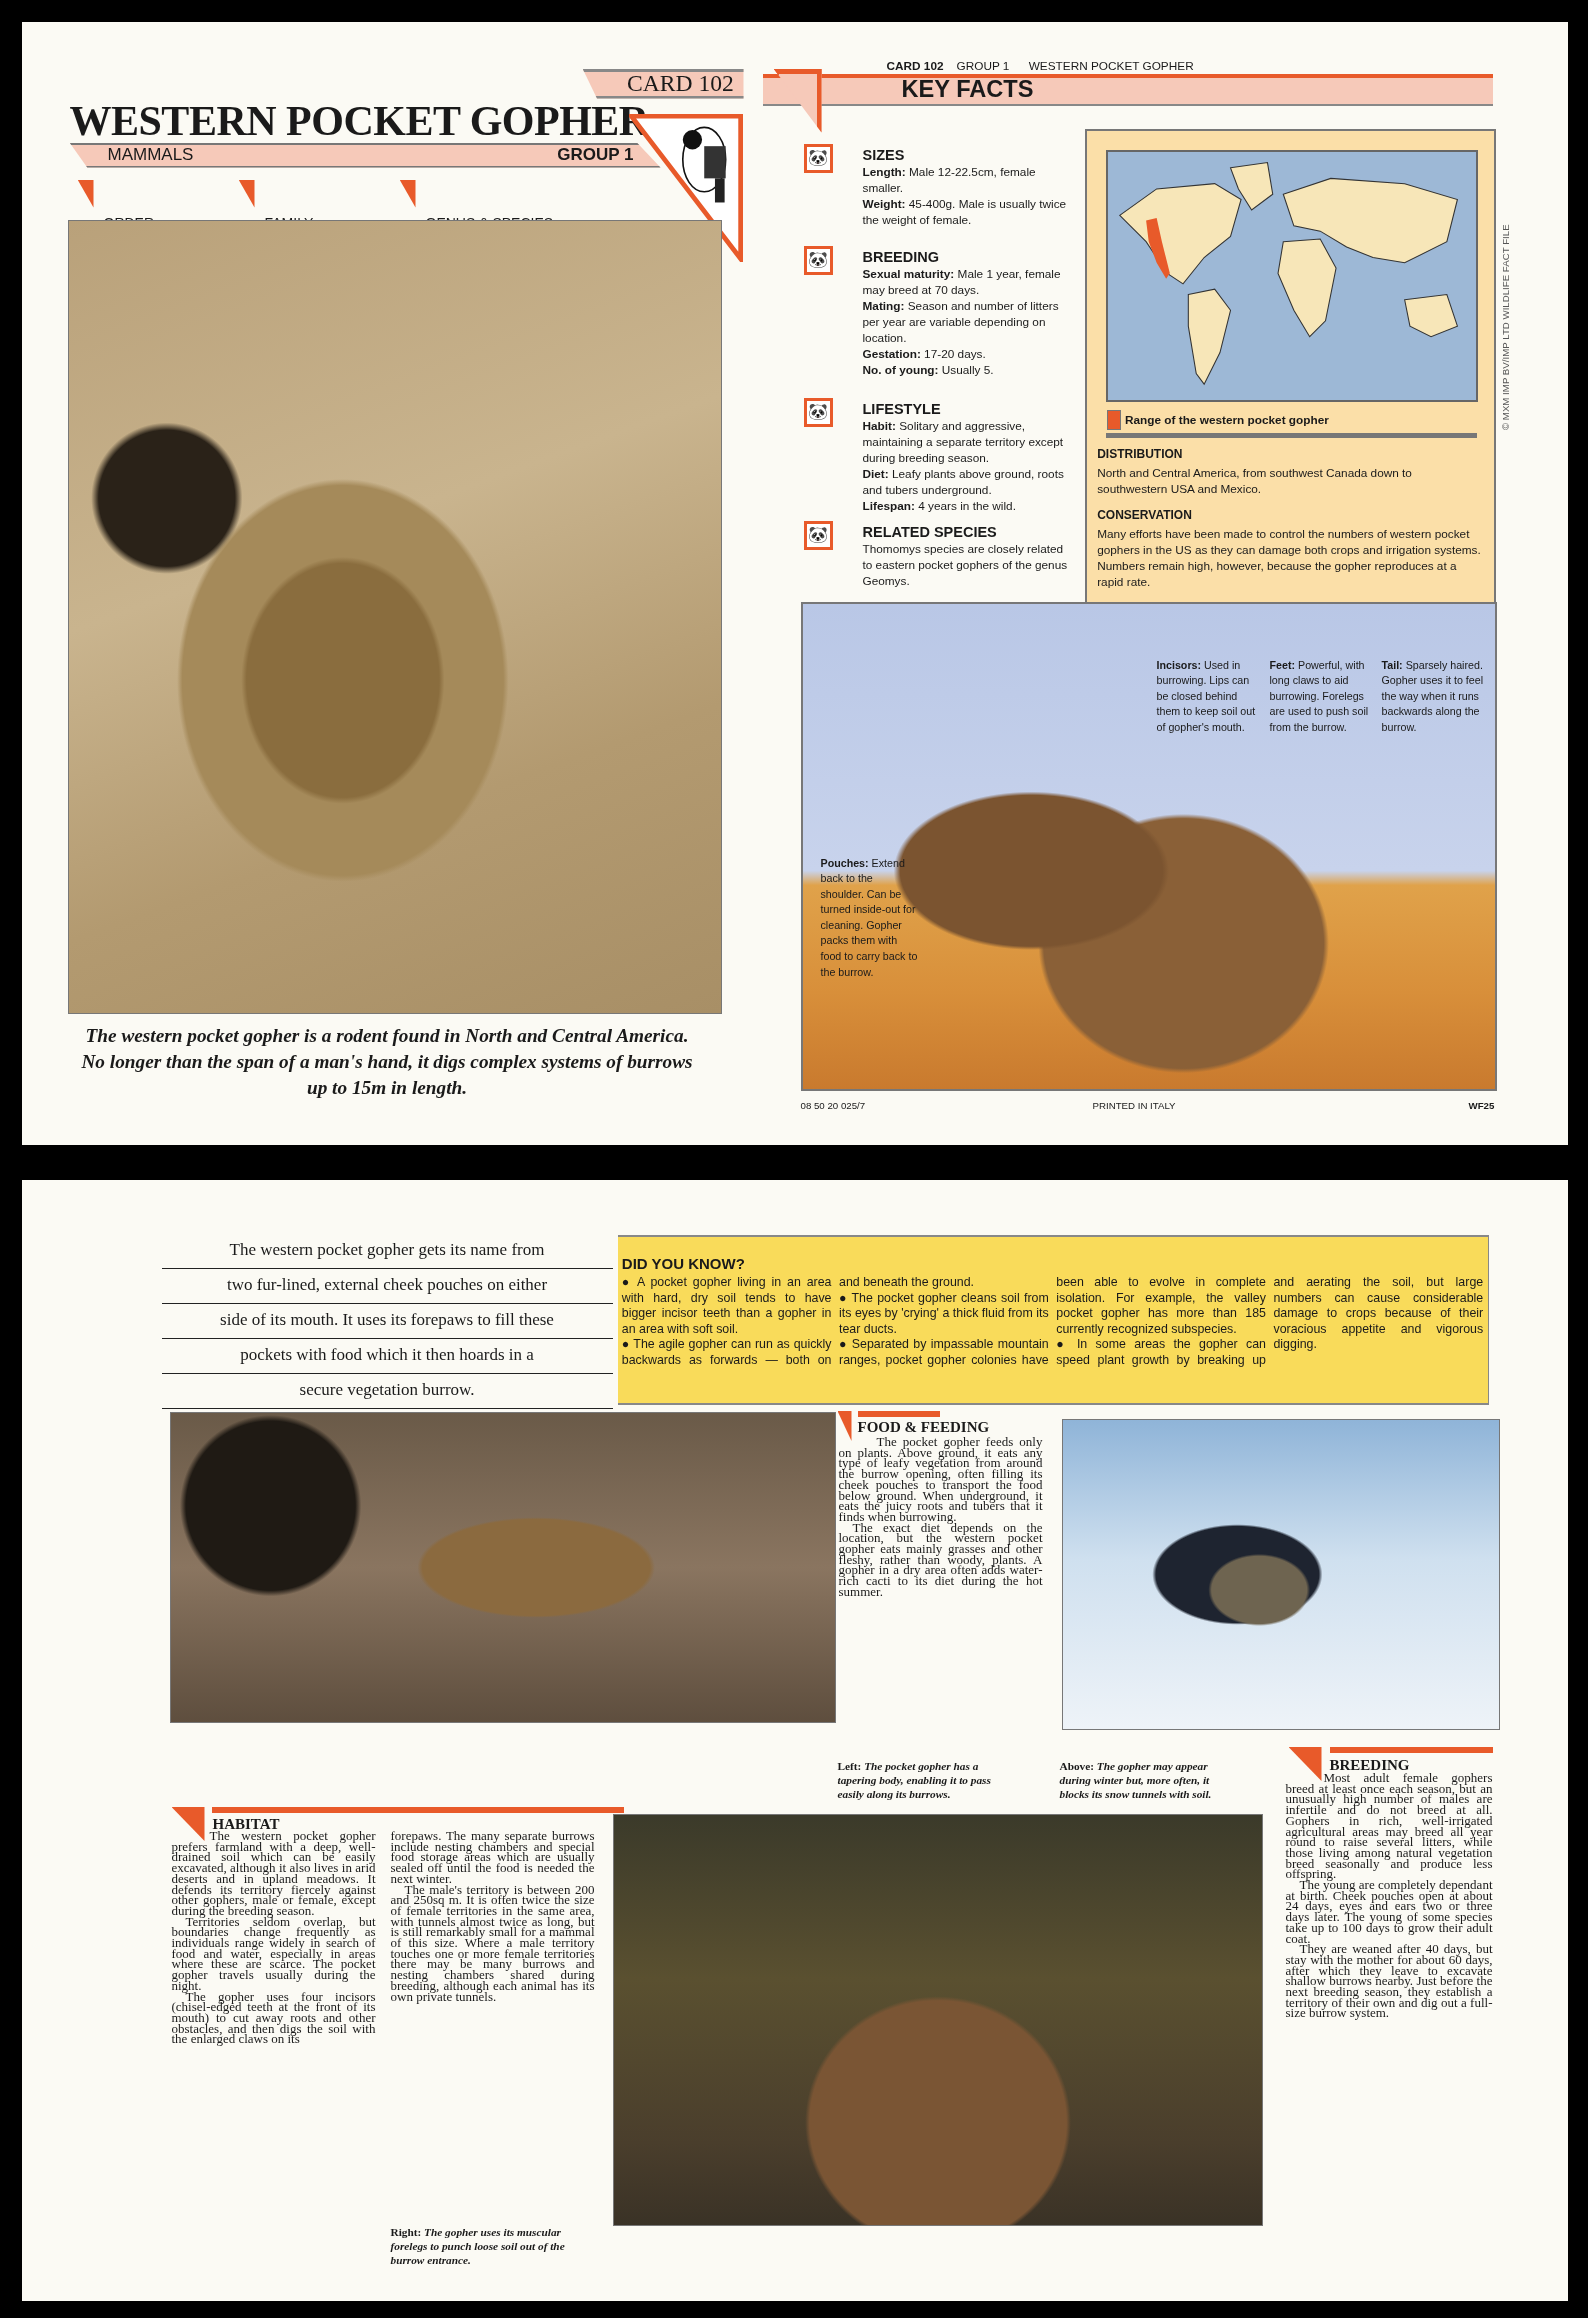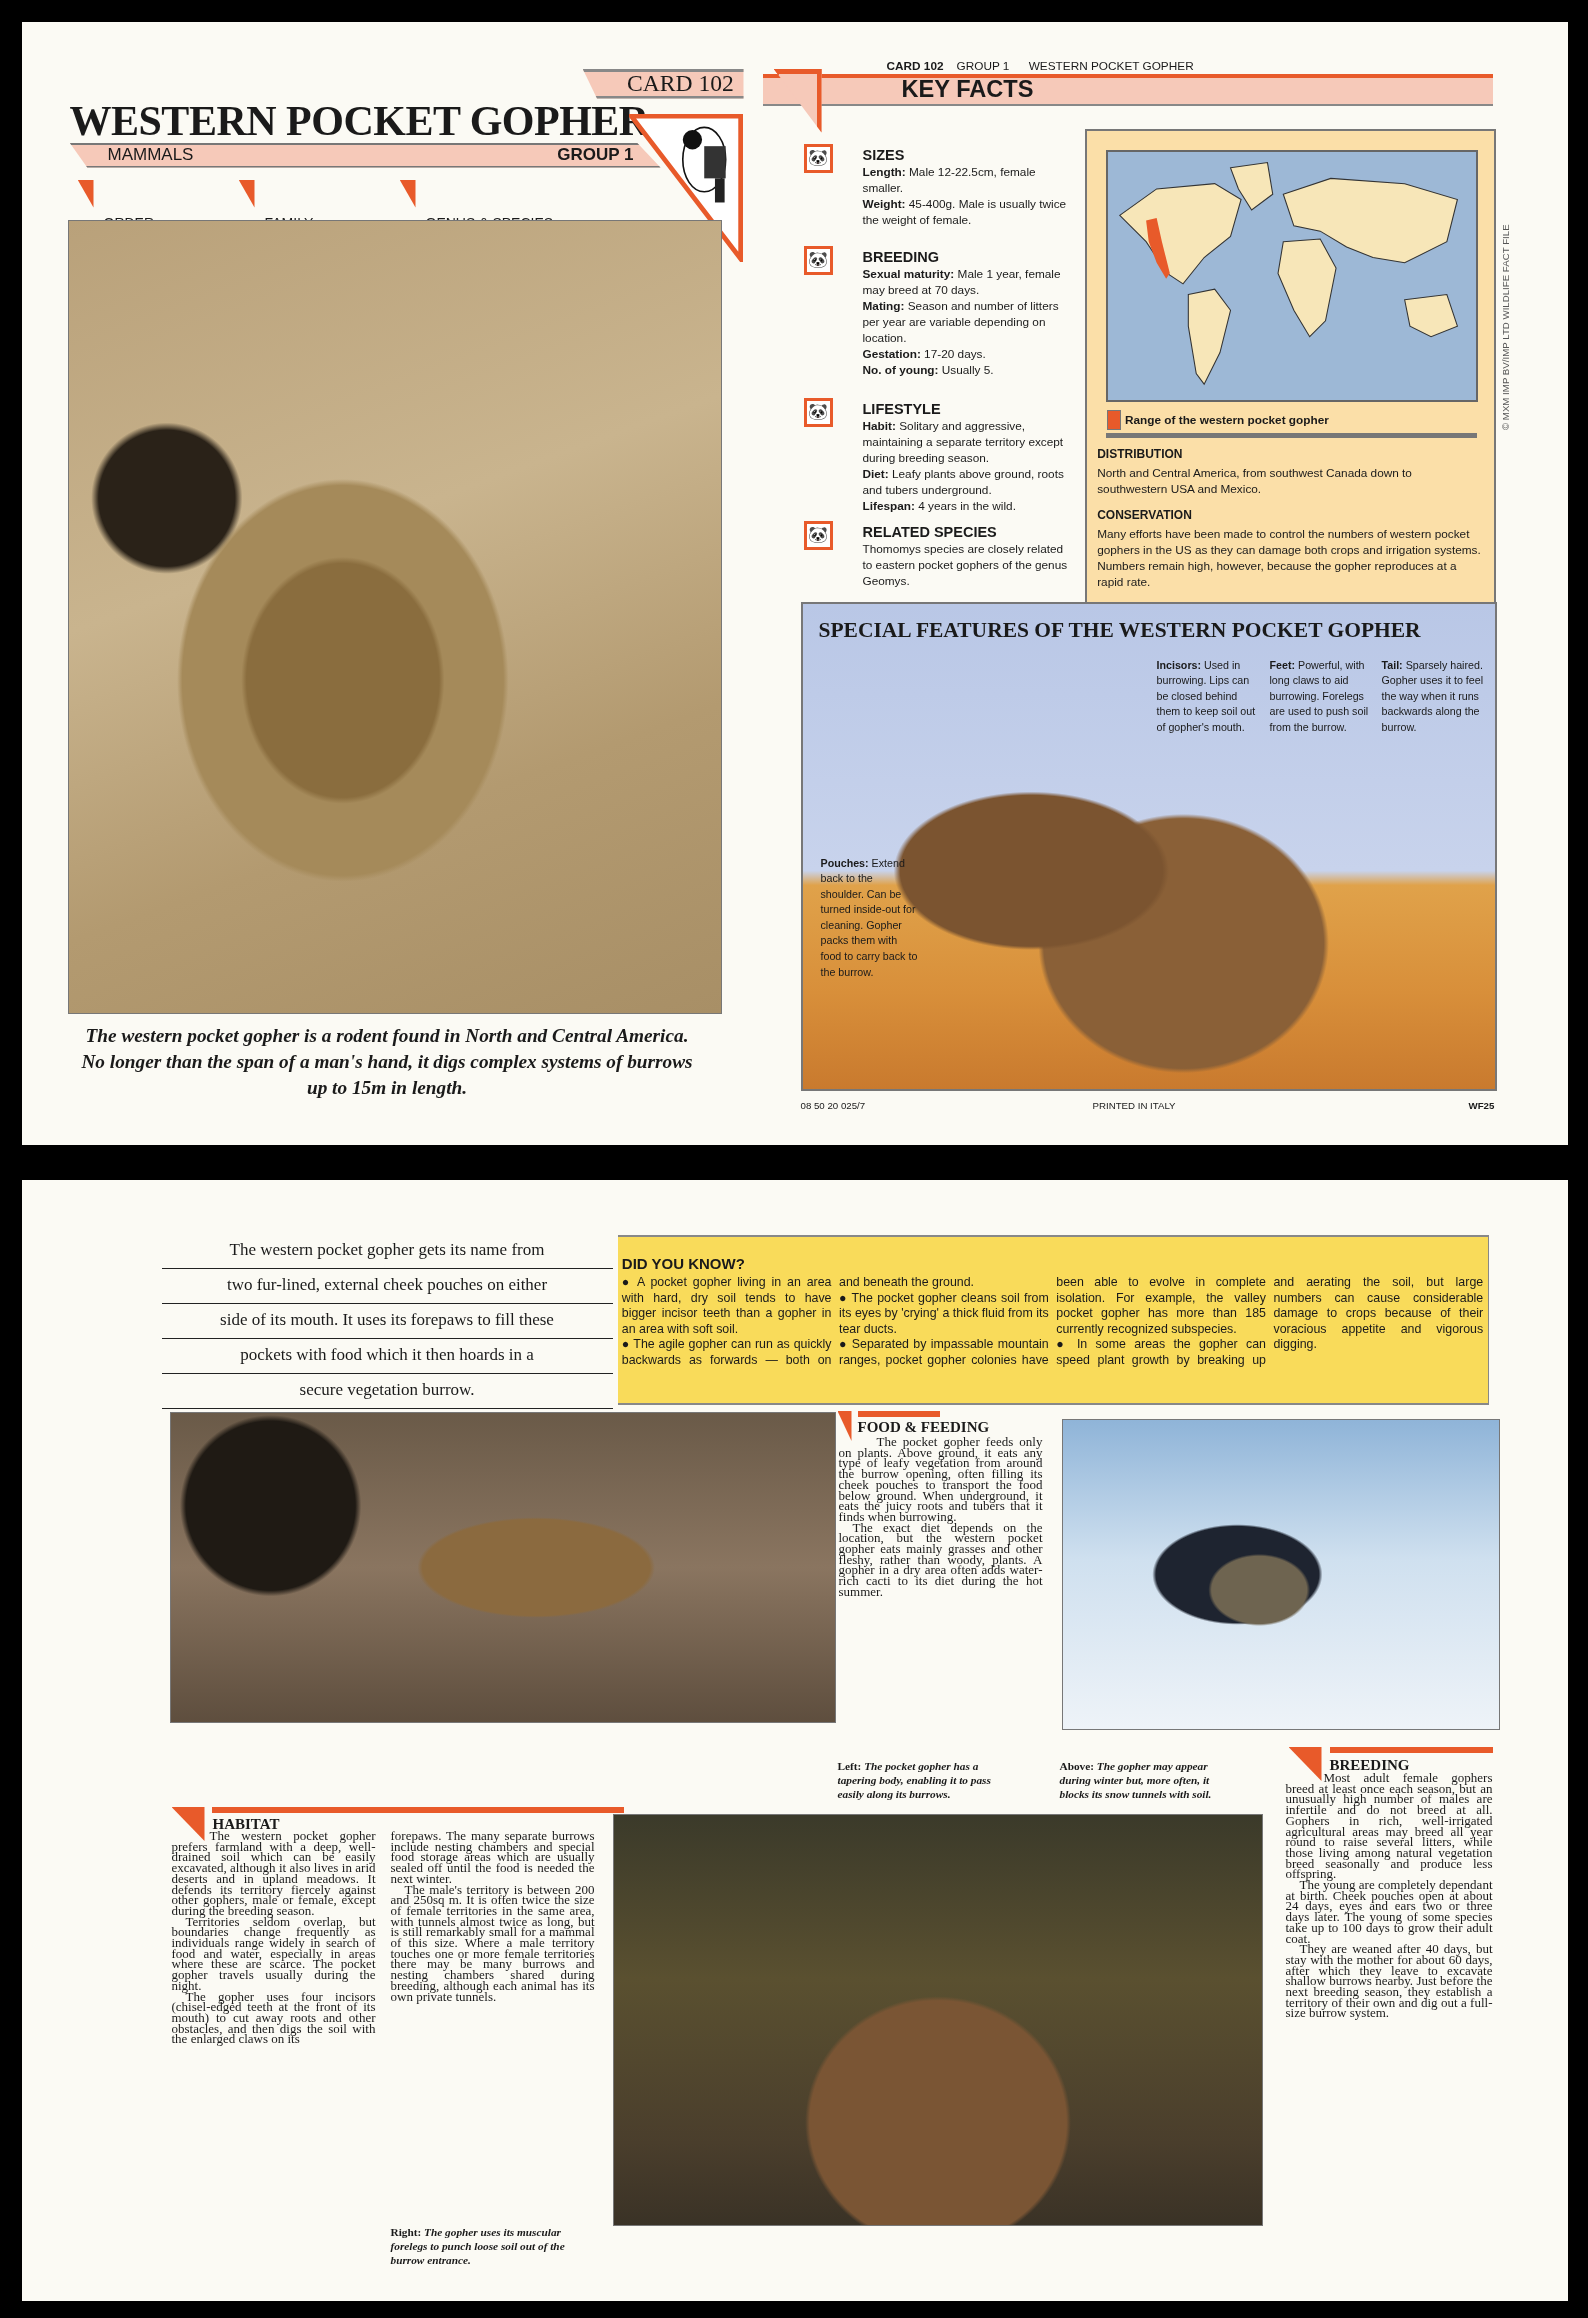--- a/index.html
+++ b/index.html
@@ -180,21 +180,20 @@
     <div class="legend-bar"></div>
     <h4 style="top:316px;">DISTRIBUTION</h4>
     <p style="top:334px;">North and Central America, from southwest Canada down to southwestern USA and Mexico.</p>
     <h4 style="top:377px;">CONSERVATION</h4>
     <p style="top:395px;">Many efforts have been made to control the numbers of western pocket gophers in the US as they can damage both crops and irrigation systems. Numbers remain high, however, because the gopher reproduces at a rapid rate.</p>
   </div>
 
   <div class="abs copyright" style="left:1478px;top:408px;">© MXM IMP BV/IMP LTD WILDLIFE FACT FILE</div>
 
   <div class="abs features p-illus" style="left:779px;top:580px;">
-    <div class="feat-title">SPECIAL FEATURES OF THE WESTERN POCKET GOPHER</div>
     <div class="note" style="left:354px;top:54px;width:107px;"><b>Incisors:</b><span> Used in burrowing. Lips can be closed behind them to keep soil out of gopher's mouth.</span></div>
     <div class="note" style="left:467px;top:54px;width:107px;"><b>Feet:</b><span> Powerful, with long claws to aid burrowing. Forelegs are used to push soil from the burrow.</span></div>
     <div class="note" style="left:579px;top:54px;width:102px;"><b>Tail:</b><span> Sparsely haired. Gopher uses it to feel the way when it runs backwards along the burrow.</span></div>
     <div class="note" style="left:18px;top:252px;width:97px;"><b>Pouches:</b><span> Extend back to the shoulder. Can be turned inside-out for cleaning. Gopher packs them with food to carry back to the burrow.</span></div>
   </div>
 
   <div class="abs foot" style="left:779px;top:1078px;">08 50 20 025/7</div>
   <div class="abs foot" style="left:1071px;top:1078px;">PRINTED IN ITALY</div>
   <div class="abs foot" style="left:1447px;top:1078px;font-weight:bold;">WF25</div>
 </div>

